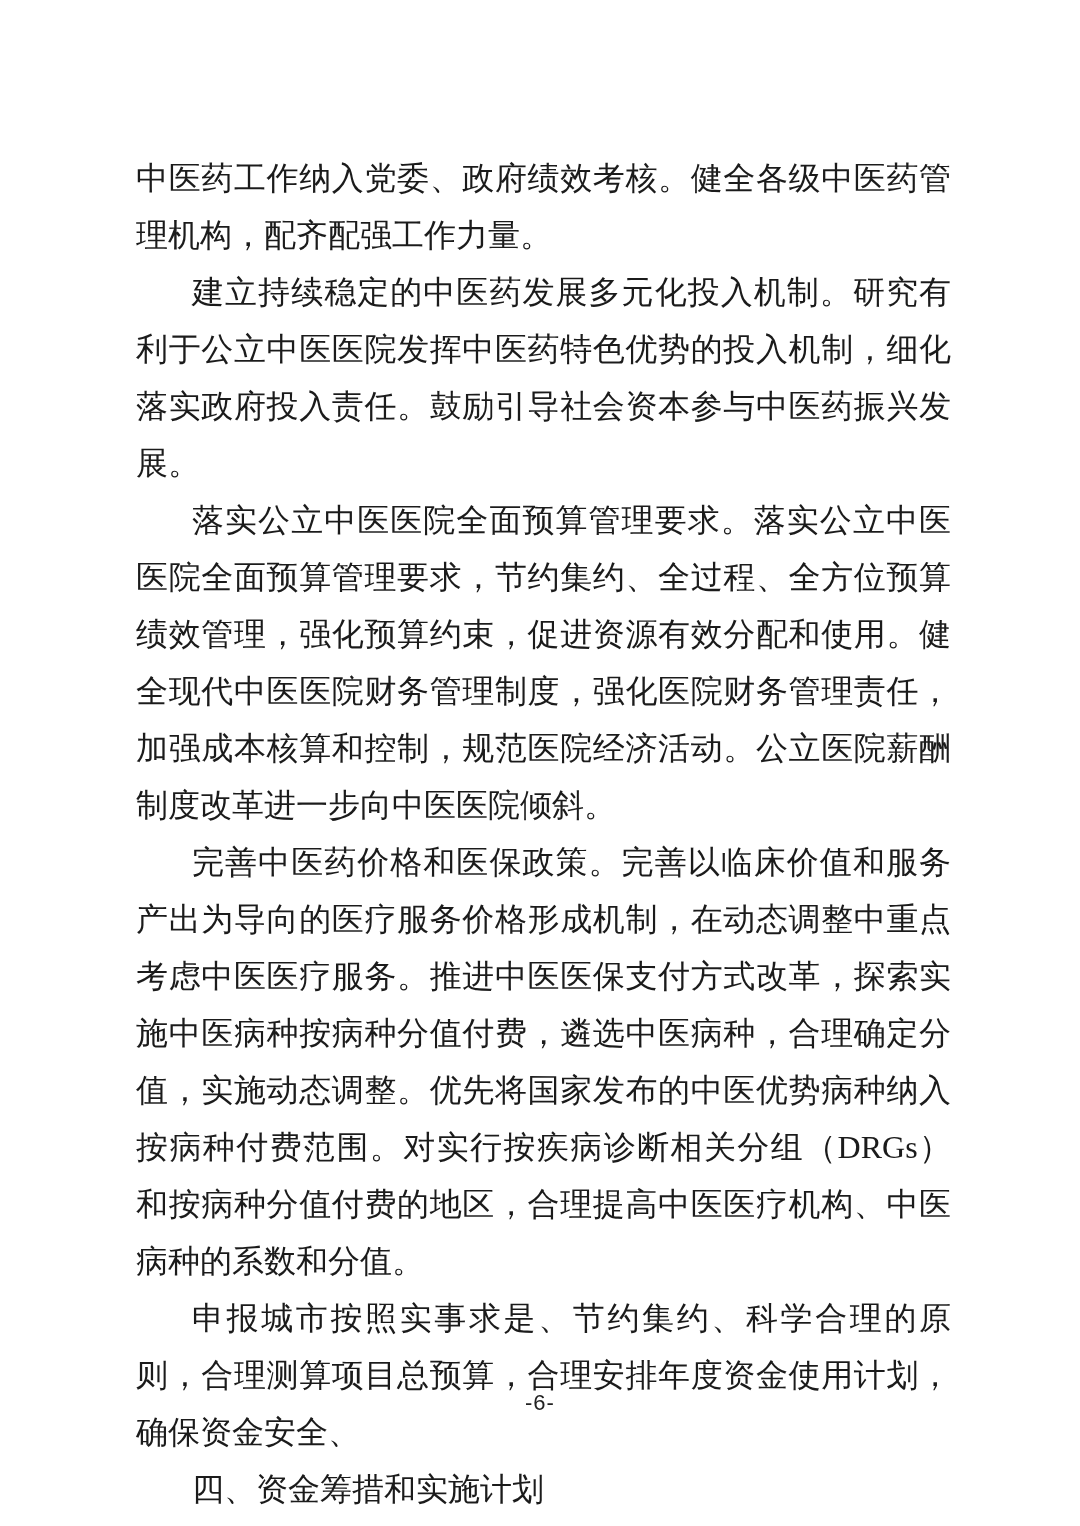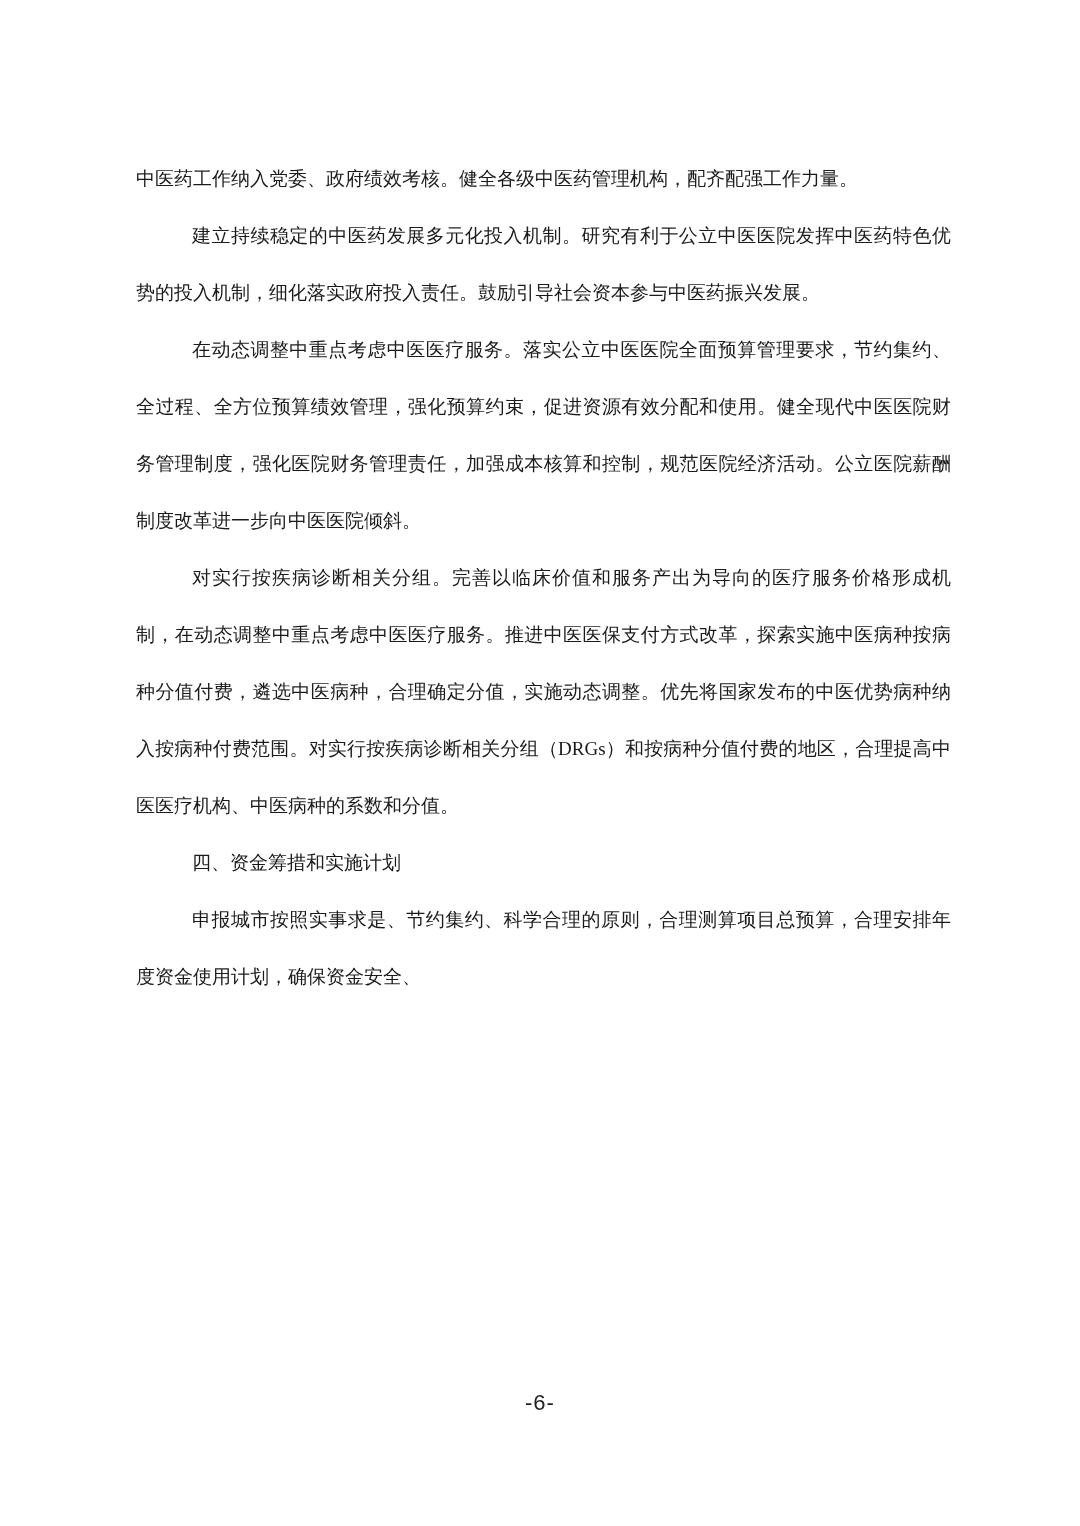--- a/index.html
+++ b/index.html
@@ -13,21 +13,21 @@
     position: relative;
     overflow: hidden;
     font-family: "Liberation Serif", "DejaVu Serif", serif;
   }
   .doc {
     position: absolute;
     left: 136px;
     top: 150px;
     width: 815px;
     color: #1b1b1b;
-    font-size: 19px;
+    font-size: 32px;
     line-height: 57px;
     text-align: justify;
     text-justify: inter-character;
   }
   p.para {
     margin: 0;
     padding: 0;
     text-indent: 56px;
   }
   p.para.no-indent {
@@ -49,22 +49,22 @@
   }
 </style>
 </head>
 <body>
 
 <div class="doc">
   <p class="para no-indent"><span>中医药工作纳入党委、政府绩效考核。健全各级中医药管理机构，配齐配强工作力量。</span></p>
 
   <p class="para"><span class="lead">建立持续稳定的中医药发展多元化投入机制。</span><span>研究有利于公立中医医院发挥中医药特色优势的投入机制，细化落实政府投入责任。鼓励引导社会资本参与中医药振兴发展。</span></p>
 
-  <p class="para"><span class="lead">在动态调整中重点考虑中医医疗服务。</span><span>落实公立中医医院全面预算管理要求，节约集约、全过程、全方位预算绩效管理，强化预算约束，促进资源有效分配和使用。健全现代中医医院财务管理制度，强化医院财务管理责任，加强成本核算和控制，规范医院经济活动。公立医院薪酬制度改革进一步向中医医院倾斜。</span></p>
+  <p class="para"><span class="lead">落实公立中医医院全面预算管理要求。</span><span>落实公立中医医院全面预算管理要求，节约集约、全过程、全方位预算绩效管理，强化预算约束，促进资源有效分配和使用。健全现代中医医院财务管理制度，强化医院财务管理责任，加强成本核算和控制，规范医院经济活动。公立医院薪酬制度改革进一步向中医医院倾斜。</span></p>
 
-  <p class="para"><span class="lead">对实行按疾病诊断相关分组。</span><span>完善以临床价值和服务产出为导向的医疗服务价格形成机制，在动态调整中重点考虑中医医疗服务。推进中医医保支付方式改革，探索实施中医病种按病种分值付费，遴选中医病种，合理确定分值，实施动态调整。优先将国家发布的中医优势病种纳入按病种付费范围。对实行按疾病诊断相关分组（DRGs）和按病种分值付费的地区，合理提高中医医疗机构、中医病种的系数和分值。</span></p>
+  <p class="para"><span class="lead">完善中医药价格和医保政策。</span><span>完善以临床价值和服务产出为导向的医疗服务价格形成机制，在动态调整中重点考虑中医医疗服务。推进中医医保支付方式改革，探索实施中医病种按病种分值付费，遴选中医病种，合理确定分值，实施动态调整。优先将国家发布的中医优势病种纳入按病种付费范围。对实行按疾病诊断相关分组（DRGs）和按病种分值付费的地区，合理提高中医医疗机构、中医病种的系数和分值。</span></p>
+
+  <p class="para"><span>申报城市按照实事求是、节约集约、科学合理的原则，合理测算项目总预算，合理安排年度资金使用计划，确保资金安全、</span></p>
 
   <p class="para"><span>四、资金筹措和实施计划</span></p>
-
-  <p class="para"><span>申报城市按照实事求是、节约集约、科学合理的原则，合理测算项目总预算，合理安排年度资金使用计划，确保资金安全、</span></p>
 </div>
 
 <div class="page-footer">-6-</div>
 
 </body></html>

